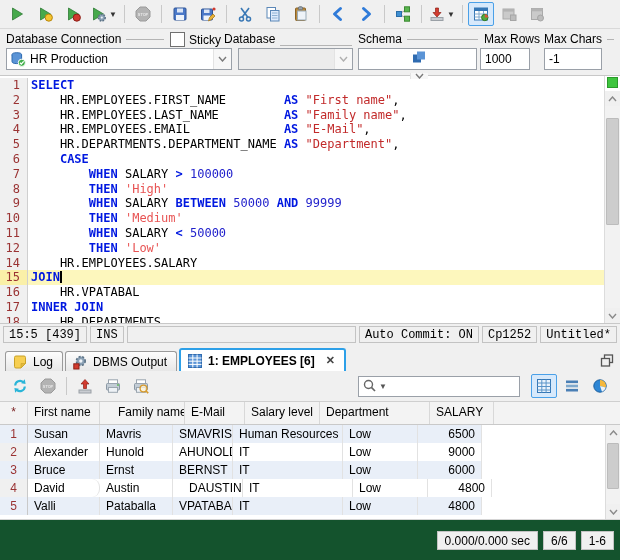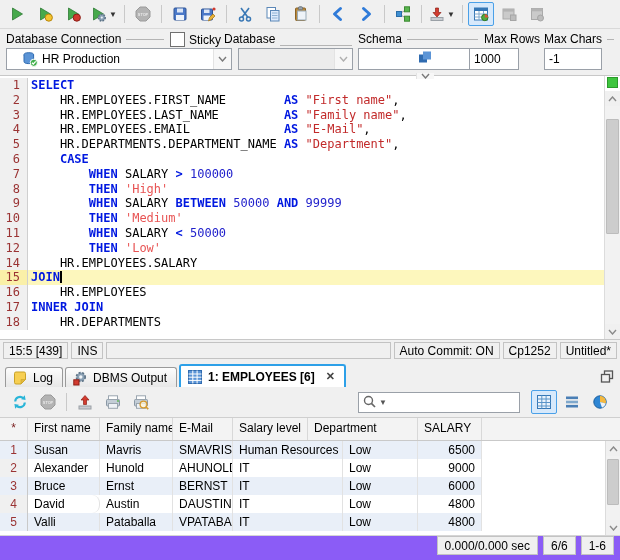--- a/index.html
+++ b/index.html
@@ -19,21 +19,21 @@
   .icon{display:inline-flex;align-items:center;justify-content:center;line-height:0;}
 
   
   .connpanel{height:46px;flex:0 0 46px;position:relative;background:#f0f0f0;}
   .grplabel{position:absolute;top:3px;height:14px;display:flex;align-items:center;gap:5px;}
   .grplabel .txt{white-space:nowrap;}
   .grplabel .rule{flex:1;border-top:1px solid #b4b4b4;height:0;}
   .sticky{position:absolute;top:3px;left:170px;display:flex;align-items:center;gap:4px;}
   .checkbox{width:13px;height:13px;background:#fff;border:1px solid #707070;}
   .combo{position:absolute;top:19px;height:22px;background:#fff;border:1px solid #9aa0a8;
-         display:flex;align-items:center;padding-left:15px;gap:4px;box-sizing:border-box;}
+         display:flex;align-items:center;padding-left:3px;gap:4px;box-sizing:border-box;}
   .combo.disabled{background:#ececec;}
   .combo .cval{flex:1;white-space:nowrap;overflow:hidden;}
   .combo .arrow{width:17px;height:100%;display:flex;align-items:center;justify-content:center;
                 border-left:1px solid #e3e3e3;background:#f7f7f7;}
   .tinput{position:absolute;top:19px;height:22px;border:1px solid #9aa0a8;background:#fff;
           padding:0 4px;font:12px "Liberation Sans",sans-serif;box-sizing:border-box;}
 
   
   .editor{flex:1 1 auto;display:flex;background:#fff;border-top:1px solid #c8c8c8;
           border-bottom:1px solid #c8c8c8;overflow:hidden;}
@@ -53,21 +53,21 @@
   .escroll{flex:0 0 15px;display:flex;flex-direction:column;background:#f2f2f2;border-left:1px solid #dcdcdc;}
   .indic{height:14px;background:#fff;display:flex;align-items:flex-start;justify-content:center;padding-top:1px;}
   .indic .sq{width:11px;height:11px;background:#3ec53e;border:1px solid #2a9a2a;box-sizing:border-box;}
   .sbbtn{height:15px;display:flex;align-items:center;justify-content:center;background:#f0f0f0;}
   .sbtrack{flex:1;position:relative;}
   .sbthumb{position:absolute;left:1px;right:1px;background:#cdcdcd;border:1px solid #bcbcbc;border-radius:1px;}
 
   
   .estatus{height:21px;flex:0 0 21px;display:flex;align-items:center;gap:3px;padding:0 3px;background:#f0f0f0;}
   .esbox{border:1px solid #c3c3c3;background:#f0f0f0;height:17px;line-height:16px;
-         padding:0 5px;white-space:nowrap;box-sizing:border-box;}
+         padding:0 5px;white-space:nowrap;box-sizing:border-box;font-family:Liberation Mono, monospace;}
   .esbox.fill{flex:1;}
 
   
   .tabrow{height:26px;flex:0 0 26px;display:flex;align-items:flex-end;padding-left:5px;
           background:#f0f0f0;position:relative;}
   .tab{display:flex;align-items:center;gap:5px;padding:3px 9px 3px 6px;margin-right:2px;
        border:1px solid #9a9a9a;border-bottom:none;border-radius:3px 3px 0 0;
        background:linear-gradient(#fdfdfd,#e7e7e7);height:20px;box-sizing:border-box;}
   .tab.selected{background:#fff;border:2px solid #2da0e8;border-bottom:none;font-weight:bold;height:23px;}
   .tab .close{font-size:11px;font-weight:bold;color:#444;margin-left:6px;}
@@ -89,22 +89,22 @@
   .trow{display:flex;height:18px;}
   .trow.odd .td{background:#e9eff8;}
   .td{box-sizing:border-box;border-right:1px solid #e2e2e2;padding:0 6px;line-height:18px;
       white-space:nowrap;overflow:hidden;background:#fff;}
   .td.rn{background:#f0f0f0;color:#9a3333;text-align:center;padding:0;border-right:1px solid #c9c9c9;}
   .td.right{text-align:right;}
   .tscroll{position:absolute;top:23px;right:0;bottom:0;width:14px;background:#f2f2f2;
            border-left:1px solid #dcdcdc;display:flex;flex-direction:column;}
 
   
-  .bstatus{height:24px;flex:0 0 24px;display:flex;align-items:flex-start;justify-content:flex-end;
-           gap:5px;padding:0 6px;background:#8b5cf6;border-top:1px solid #d5d5d5;}
+  .bstatus{height:24px;flex:0 0 24px;display:flex;align-items:center;justify-content:flex-end;
+           gap:5px;padding:8px 6px;background:#14532d;border-top:1px solid #d5d5d5;}
   .bsbox{border:1px solid #c3c3c3;background:#f0f0f0;height:19px;line-height:18px;padding:0 7px;
          white-space:nowrap;box-sizing:border-box;}
 </style>
 </head>
 <body>
 
 <div class="app">
 
   <div class="toolbar" id="main-toolbar">
       <div class="tbtn">
@@ -330,41 +330,41 @@
             <rect x="6" y="2.5" width="8" height="8" fill="#5b94d6"></rect>
           </svg>
         </span>
       <span class="cval">HR</span>
       <span class="arrow">
           <svg width="9" height="6">
             <polyline points="1,1 4.5,5 8,1" fill="none" stroke="#7a7a7a" stroke-width="1.4"></polyline>
           </svg>
         </span>
     </div>
-    <input class="tinput" style="left: 469px; width: 50px;" value="1000">
+    <input class="tinput" style="left: 480px; width: 50px;" value="1000">
     <input class="tinput" style="left: 544px; width: 58px;" value="-1">
   </div>
 
   <div class="editor">
     <div class="code" id="code-lines">
         <div class="cl"><span class="ln">1</span><span class="ct"><span class="k">SELECT</span></span></div>
         <div class="cl"><span class="ln">2</span><span class="ct"><span>    HR.EMPLOYEES.FIRST_NAME        </span><span class="k">AS</span><span> </span><span class="d">"First name"</span><span>,</span></span></div>
         <div class="cl"><span class="ln">3</span><span class="ct"><span>    HR.EMPLOYEES.LAST_NAME         </span><span class="k">AS</span><span> </span><span class="d">"Family name"</span><span>,</span></span></div>
         <div class="cl"><span class="ln">4</span><span class="ct"><span>    HR.EMPLOYEES.EMAIL             </span><span class="k">AS</span><span> </span><span class="d">"E-Mail"</span><span>,</span></span></div>
         <div class="cl"><span class="ln">5</span><span class="ct"><span>    HR.DEPARTMENTS.DEPARTMENT_NAME </span><span class="k">AS</span><span> </span><span class="d">"Department"</span><span>,</span></span></div>
         <div class="cl"><span class="ln">6</span><span class="ct"><span>    </span><span class="k">CASE</span></span></div>
         <div class="cl"><span class="ln">7</span><span class="ct"><span>        </span><span class="k">WHEN</span><span> SALARY </span><span class="k">&gt;</span><span> </span><span class="n">100000</span></span></div>
         <div class="cl"><span class="ln">8</span><span class="ct"><span>        </span><span class="k">THEN</span><span> </span><span class="s">'High'</span></span></div>
         <div class="cl"><span class="ln">9</span><span class="ct"><span>        </span><span class="k">WHEN</span><span> SALARY </span><span class="k">BETWEEN</span><span> </span><span class="n">50000</span><span> </span><span class="k">AND</span><span> </span><span class="n">99999</span></span></div>
         <div class="cl"><span class="ln">10</span><span class="ct"><span>        </span><span class="k">THEN</span><span> </span><span class="s">'Medium'</span></span></div>
         <div class="cl"><span class="ln">11</span><span class="ct"><span>        </span><span class="k">WHEN</span><span> SALARY </span><span class="k">&lt;</span><span> </span><span class="n">50000</span></span></div>
         <div class="cl"><span class="ln">12</span><span class="ct"><span>        </span><span class="k">THEN</span><span> </span><span class="s">'Low'</span></span></div>
         <div class="cl"><span class="ln">14</span><span class="ct"><span>    HR.EMPLOYEES.SALARY</span></span></div>
         <div class="cl cur"><span class="ln">15</span><span class="ct"><span class="k">JOIN</span><span class="caretbar"></span></span></div>
-        <div class="cl"><span class="ln">16</span><span class="ct"><span>    HR.EMPLOYEES</span></span></div>
+        <div class="cl"><span class="ln">16</span><span class="ct"><span>    HR.VPATABAL</span></span></div>
         <div class="cl"><span class="ln">17</span><span class="ct"><span class="k">INNER JOIN</span></span></div>
         <div class="cl"><span class="ln">18</span><span class="ct"><span>    HR.DEPARTMENTS</span></span></div>
       </div>
     <div class="escroll">
       <div class="indic">
           <div class="sq"></div>
         </div>
       <div class="sbbtn">
           <svg width="9" height="6">
             <polyline points="1,5 4.5,1 8,5" fill="none" stroke="#8a8a8a" stroke-width="1.4"></polyline>
@@ -512,21 +512,21 @@
             <path d="M8 8 L13.8 9.6 A6.2 6.2 0 0 1 10 13.7 Z" fill="#eef2f6"></path>
           </svg>
         </span>
       </div>
     </div>
 
   <div class="tablearea">
     <div class="thead" id="thead">
         <div class="th rn" style="width: 28px;">*</div>
         <div class="th" style="width: 72px;">First name</div>
-        <div class="th" style="width: 73px;">Family name</div>
+        <div class="th" style="width: 73px; margin-left: 12px;">Family name</div>
         <div class="th" style="width: 60px;">E-Mail</div>
         <div class="th" style="width: 75px;">Salary level</div>
         <div class="th" style="width: 110px;">Department</div>
         <div class="th" style="width: 64px;">SALARY</div>
       </div>
     <div id="tbody">
         <div class="trow odd">
           <div class="td rn" style="width: 28px;">1</div>
           <div class="td" style="width: 72px;">Susan</div>
           <div class="td" style="width: 73px;">Mavris</div>
@@ -550,21 +550,21 @@
           <div class="td" style="width: 73px;">Ernst</div>
           <div class="td" style="width: 60px;">BERNST</div>
           <div class="td" style="width: 110px;">IT</div>
           <div class="td" style="width: 75px;">Low</div>
           <div class="td right" style="width: 64px;">6000</div>
         </div>
         <div class="trow">
           <div class="td rn" style="width: 28px;">4</div>
           <div class="td" style="width: 72px; border-radius: 8px;">David</div>
           <div class="td" style="width: 73px;">Austin</div>
-          <div class="td" style="width: 60px;">DAUSTIN</div>
+          <div class="td" style="width: 60px; margin-left: 10px;">DAUSTIN</div>
           <div class="td" style="width: 110px;">IT</div>
           <div class="td" style="width: 75px;">Low</div>
           <div class="td right" style="width: 64px;">4800</div>
         </div>
         <div class="trow odd">
           <div class="td rn" style="width: 28px;">5</div>
           <div class="td" style="width: 72px;">Valli</div>
           <div class="td" style="width: 73px;">Pataballa</div>
           <div class="td" style="width: 60px;">VPATABAL</div>
           <div class="td" style="width: 110px;">IT</div>

